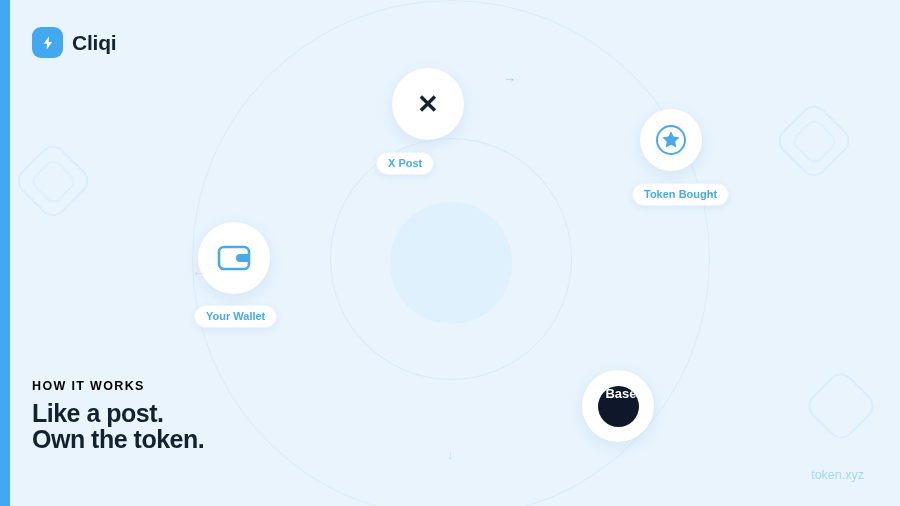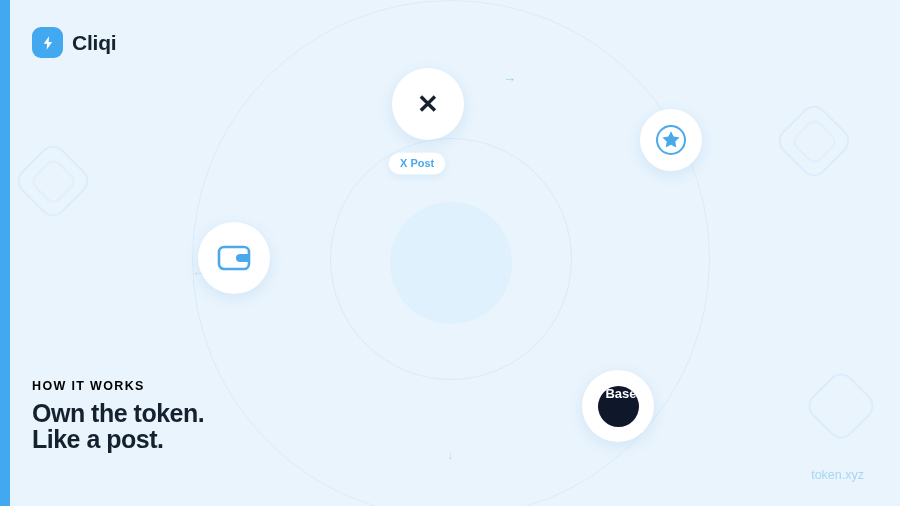--- a/index.html
+++ b/index.html
@@ -217,47 +217,49 @@
   </div>
 
   <div class="orbit outer" style="left:192px; top:0px; width:516px; height:516px; margin-top:0;"></div>
   <div class="orbit inner" style="left:330px; top:138px; width:240px; height:240px;"></div>
 
   <div class="hub-halo" style="left:390px; top:202px;"></div>
 
   <div class="node lg" style="left:392px; top:68px;">
     <span class="x-glyph">✕</span>
   </div>
-  <div class="pill" style="left:388px; top:152px;">X Post</div>
+  <div class="pill" style="left:376px; top:152px;">X Post</div>
 
   <div class="node" style="left:640px; top:109px;">
     <svg width="34" height="34" viewBox="0 0 34 34" aria-hidden="true">
       <circle cx="17" cy="17" r="14" fill="none" stroke="#4aa9ea" stroke-width="2"></circle>
       <path d="M17 8.2l2.65 5.37 5.93.86-4.29 4.18 1.01 5.9L17 21.73l-5.3 2.78 1.01-5.9-4.29-4.18 5.93-.86z" fill="#4aa9ea"></path>
     </svg>
   </div>
+  <div class="pill" style="left:632px; top:183px;">Token Bought</div>
 
   <div class="node lg" style="left:198px; top:222px;">
     <svg width="34" height="30" viewBox="0 0 34 30" aria-hidden="true">
       <rect x="2" y="4" width="30" height="22" rx="5" fill="none" stroke="#4aa9ea" stroke-width="2.6"></rect>
       <path d="M23 11h9v8h-9a4 4 0 0 1 0-8z" fill="#4aa9ea"></path>
     </svg>
   </div>
+  <div class="pill" style="left:194px; top:305px;">Your Wallet</div>
 
   <div class="node lg" style="left:582px; top:370px;">
     <div class="base-coin">
       <span>Base</span>
     </div>
   </div>
 
   <div class="flow-arrow" style="left:503px; top:71px;">→</div>
   <div class="flow-arrow faint" style="left:192px; top:265px;">←</div>
   <div class="flow-arrow faint" style="left:447px; top:448px;">↓</div>
 
   <div class="howitworks">HOW IT WORKS</div>
   <div class="headline">
+    <div>Like a post.</div>
     <div>Own the token.</div>
-    <div>Like a post.</div>
   </div>
 
   <div class="watermark">token.xyz</div>
 
 </div>
 
 </body></html>

